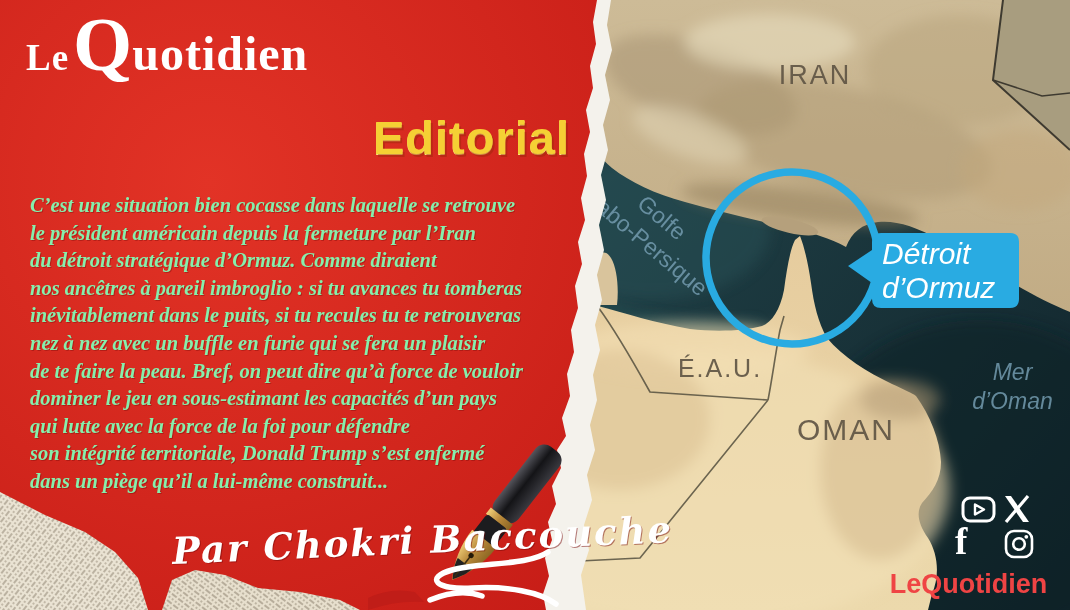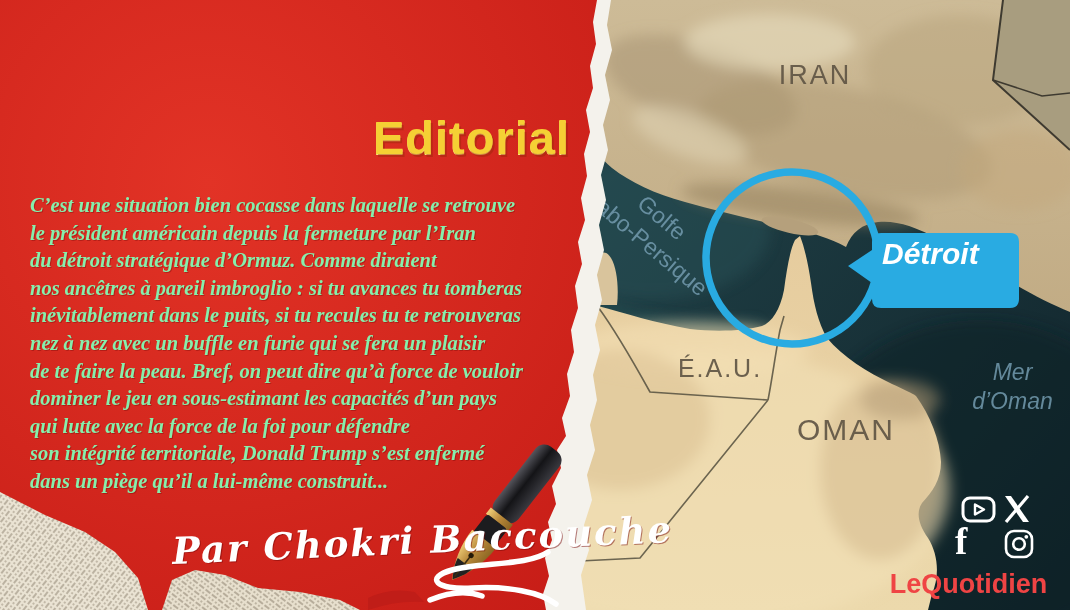--- a/index.html
+++ b/index.html
@@ -28,21 +28,21 @@
   
   .country-label{color:rgba(95,85,68,.92);font-weight:400;text-align:center;
          letter-spacing:2px;}
   .water-label{color:rgba(115,155,175,.85);text-align:center;white-space:pre-line;
          line-height:1.25;}
   .lbl-iran{left:760px;top:60px;width:110px;font-size:27px;}
   .lbl-eau{left:660px;top:354px;width:120px;font-size:25px;}
   .lbl-oman{left:790px;top:413px;width:112px;font-size:30px;}
   .lbl-gulf{left:560px;top:200px;width:185px;font-size:23px;transform:rotate(40deg);}
   .lbl-mer{left:950px;top:358px;width:125px;font-size:23px;font-style:italic;}
-  .callout-text{left:882px;top:237px;width:140px;color:#fff;font-weight:700;
+  .callout-text{left:882px;top:237px;width:140px;color:#fff;font-weight:400;
          font-style:italic;font-size:30px;line-height:34px;}
 
   
   .social{color:#fff;}
   .handle{left:886px;top:569px;width:165px;text-align:center;color:#ef4444;
           font-weight:700;font-size:27px;}
   .fb-glyph{left:955px;top:523px;font-size:37px;font-weight:700;color:#fff;line-height:1;}
 </style>
 </head>
 <body>
@@ -146,20 +146,21 @@
 
   <div class="abs country-label lbl-iran">IRAN</div>
   <div class="abs country-label lbl-eau">É.A.U.</div>
   <div class="abs country-label lbl-oman">OMAN</div>
   <div class="abs water-label lbl-gulf">Golfe
 Arabo-Persique</div>
   <div class="abs water-label lbl-mer">Mer
 d’Oman</div>
   <div class="abs callout-text">
     <div>Détroit</div>
+    <div>d’Ormuz</div>
   </div>
 
   <svg class="abs social" style="left:961px;top:496px" width="35" height="27" viewBox="0 0 35 27">
     <rect x="2" y="2" width="31" height="23" rx="7" fill="none" stroke="#fff" stroke-width="3"></rect>
     <path d="M14,8.5 L23,13.5 L14,18.5 Z" fill="none" stroke="#fff" stroke-width="2.4" stroke-linejoin="round"></path>
   </svg>
   <svg class="abs social" style="left:1002px;top:494px" width="30" height="30" viewBox="0 0 30 30">
     <path d="M3,2 h6 l18,26 h-6 Z" fill="#fff"></path>
     <path d="M26,2 L4,28" stroke="#fff" stroke-width="3.2"></path>
   </svg>
@@ -224,20 +225,25 @@
       <path d="M0,0 C-10,-16 -15,-33 -15,-52 L15,-52 C15,-33 10,-16 0,0 Z" fill="url(#goldG)"></path>
       <path d="M0,-1 C-6,-10 -8,-15 -9,-21 L9,-21 C8,-15 6,-10 0,-1 Z" fill="#222"></path>
       <line x1="0" y1="-4" x2="0" y2="-30" stroke="#3a2c10" stroke-width="1.6"></line>
       <circle cx="0" cy="-31" r="2.6" fill="#241a08"></circle>
     </g>
 
     <path d="M548,552 C528,566 478,562 452,570 C424,578 436,590 472,588
              C508,586 540,592 556,604 M430,600 C452,591 468,591 482,596" fill="none" stroke="#fff" stroke-width="5.5" stroke-linecap="round"></path>
   </svg>
 
+  <div class="abs logo">
+    <span class="le">Le</span>
+      <span class="q">Q</span>
+      <span class="rest">uotidien</span>
+  </div>
   <div class="abs title">Editorial</div>
   <div class="abs body-text">C’est une situation bien cocasse dans laquelle se retrouve
 le président américain depuis la fermeture par l’Iran
 du détroit stratégique d’Ormuz. Comme diraient
 nos ancêtres à pareil imbroglio : si tu avances tu tomberas
 inévitablement dans le puits, si tu recules tu te retrouveras
 nez à nez avec un buffle en furie qui se fera un plaisir
 de te faire la peau. Bref, on peut dire qu’à force de vouloir
 dominer le jeu en sous-estimant les capacités d’un pays
 qui lutte avec la force de la foi pour défendre

